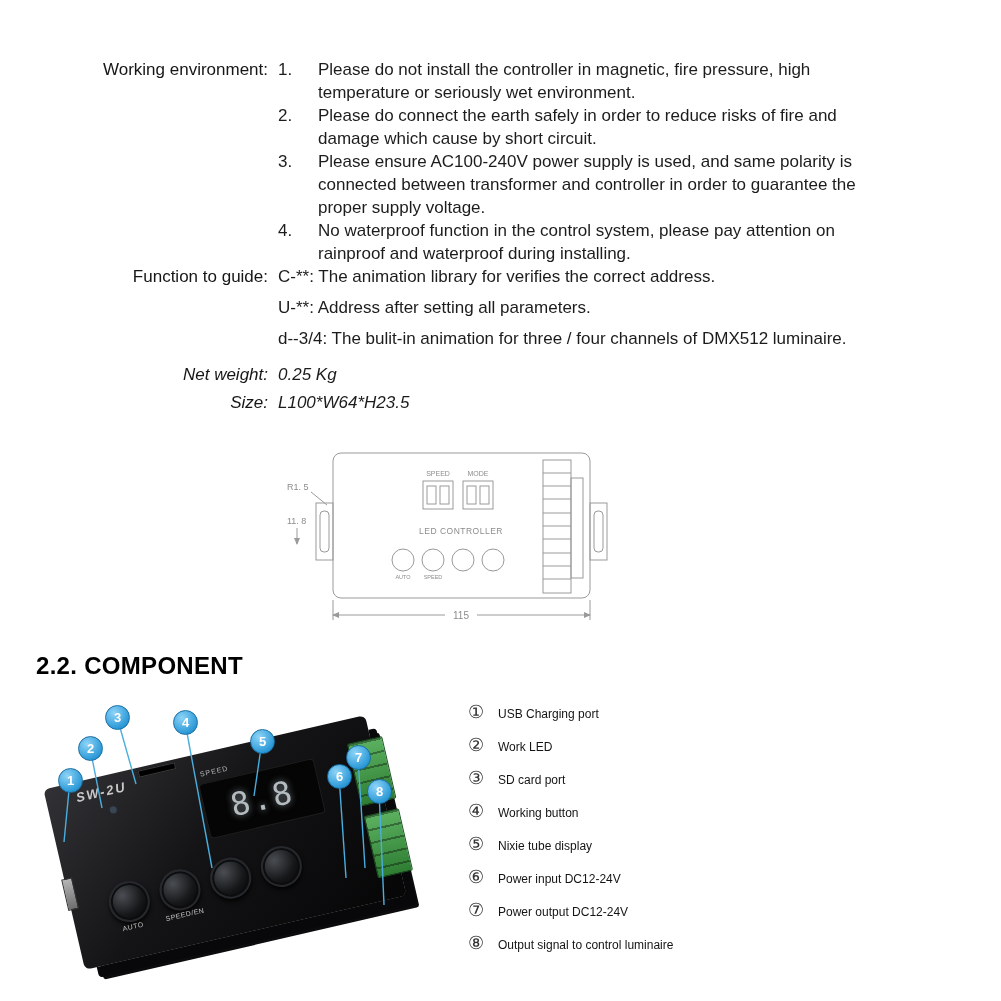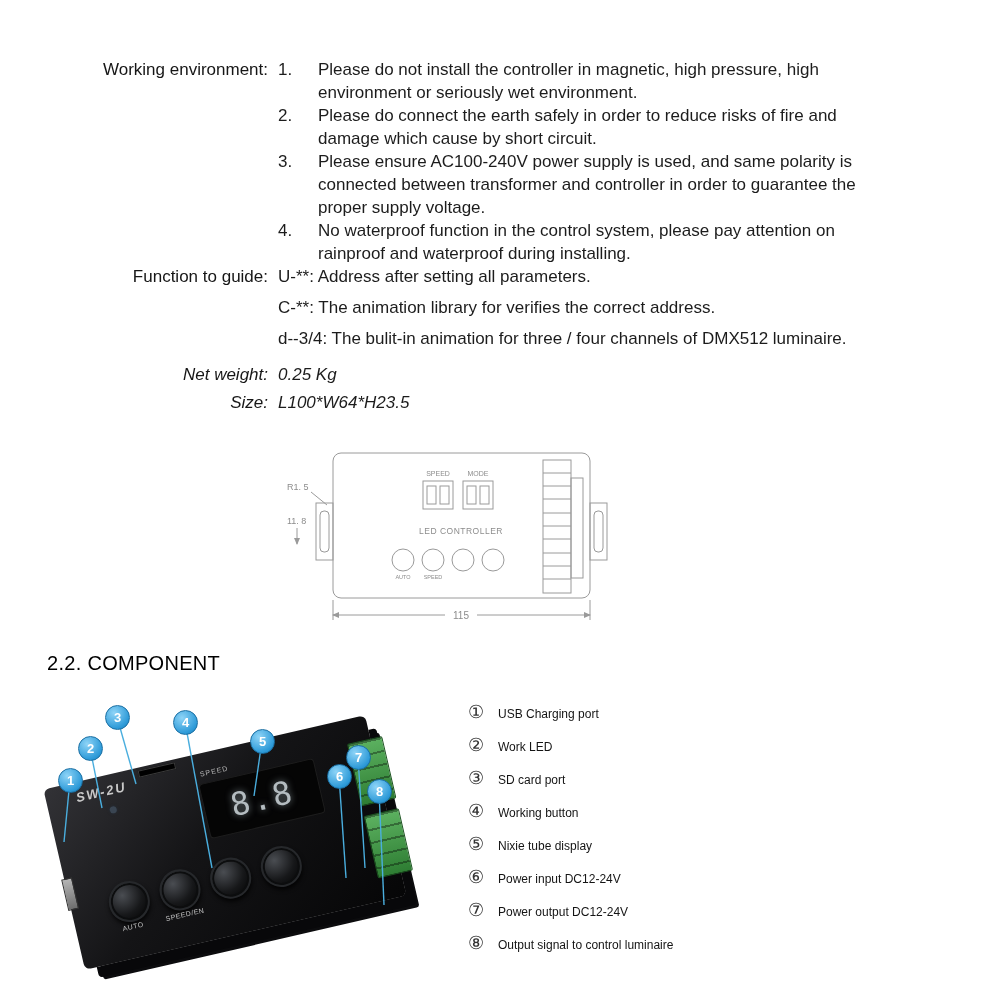--- a/index.html
+++ b/index.html
@@ -20,21 +20,21 @@
   .guide-line{margin:0 0 8px 0;}
   .kv-row{margin-top:5px;font-style:italic;}
   .unit-row{margin-top:5px;}
 
   
   .tech-drawing{position:absolute;left:285px;top:448px;}
   .tech-drawing text{font-family:"Liberation Sans",sans-serif;}
 
   
   .component-heading{
-    position:absolute;left:47px;top:652px;font-size:20px;font-weight:400;
+    position:absolute;left:36px;top:652px;font-size:24px;font-weight:700;
     letter-spacing:.3px;color:#000;
   }
 
   
   .legend{position:absolute;left:468px;top:701px;width:460px;}
   .legend-row{display:flex;align-items:baseline;margin-bottom:9px;line-height:22px;}
   .legend-num{width:30px;flex:none;font-size:18px;color:#333;}
   .legend-text{font-size:12px;color:#141414;}
 
   
@@ -76,42 +76,42 @@
 
 <div class="page">
 
   <div class="spec">
 
     <div class="spec-row">
       <div class="spec-label">Working environment:</div>
       <div class="spec-content">
         <div class="env-item">
           <span class="env-num">1.</span>
-          <span class="env-text">Please do not install the controller in magnetic, high pressure, high environment or seriously wet environment.</span>
+          <span class="env-text">Please do not install the controller in magnetic, fire pressure, high temperature or seriously wet environment.</span>
         </div>
         <div class="env-item">
           <span class="env-num">2.</span>
           <span class="env-text">Please do connect the earth safely in order to reduce risks of fire and damage which cause by short circuit.</span>
         </div>
         <div class="env-item">
           <span class="env-num">3.</span>
           <span class="env-text">Please ensure AC100-240V power supply is used, and same polarity is connected between transformer and controller in order to guarantee the proper supply voltage.</span>
         </div>
         <div class="env-item">
           <span class="env-num">4.</span>
           <span class="env-text">No waterproof function in the control system, please pay attention on rainproof and waterproof during installing.</span>
         </div>
       </div>
     </div>
 
     <div class="spec-row guide-row">
       <div class="spec-label">Function to guide:</div>
       <div class="spec-content">
+        <p class="guide-line">C-**: The animation library for verifies the correct address.</p>
         <p class="guide-line">U-**: Address after setting all parameters.</p>
-        <p class="guide-line">C-**: The animation library for verifies the correct address.</p>
         <p class="guide-line">d--3/4: The bulit-in animation for three / four channels of DMX512 luminaire.</p>
       </div>
     </div>
 
     <div class="spec-row kv-row">
       <div class="spec-label">Net weight:</div>
       <div class="spec-content">0.25 Kg</div>
     </div>
 
     <div class="spec-row kv-row">

